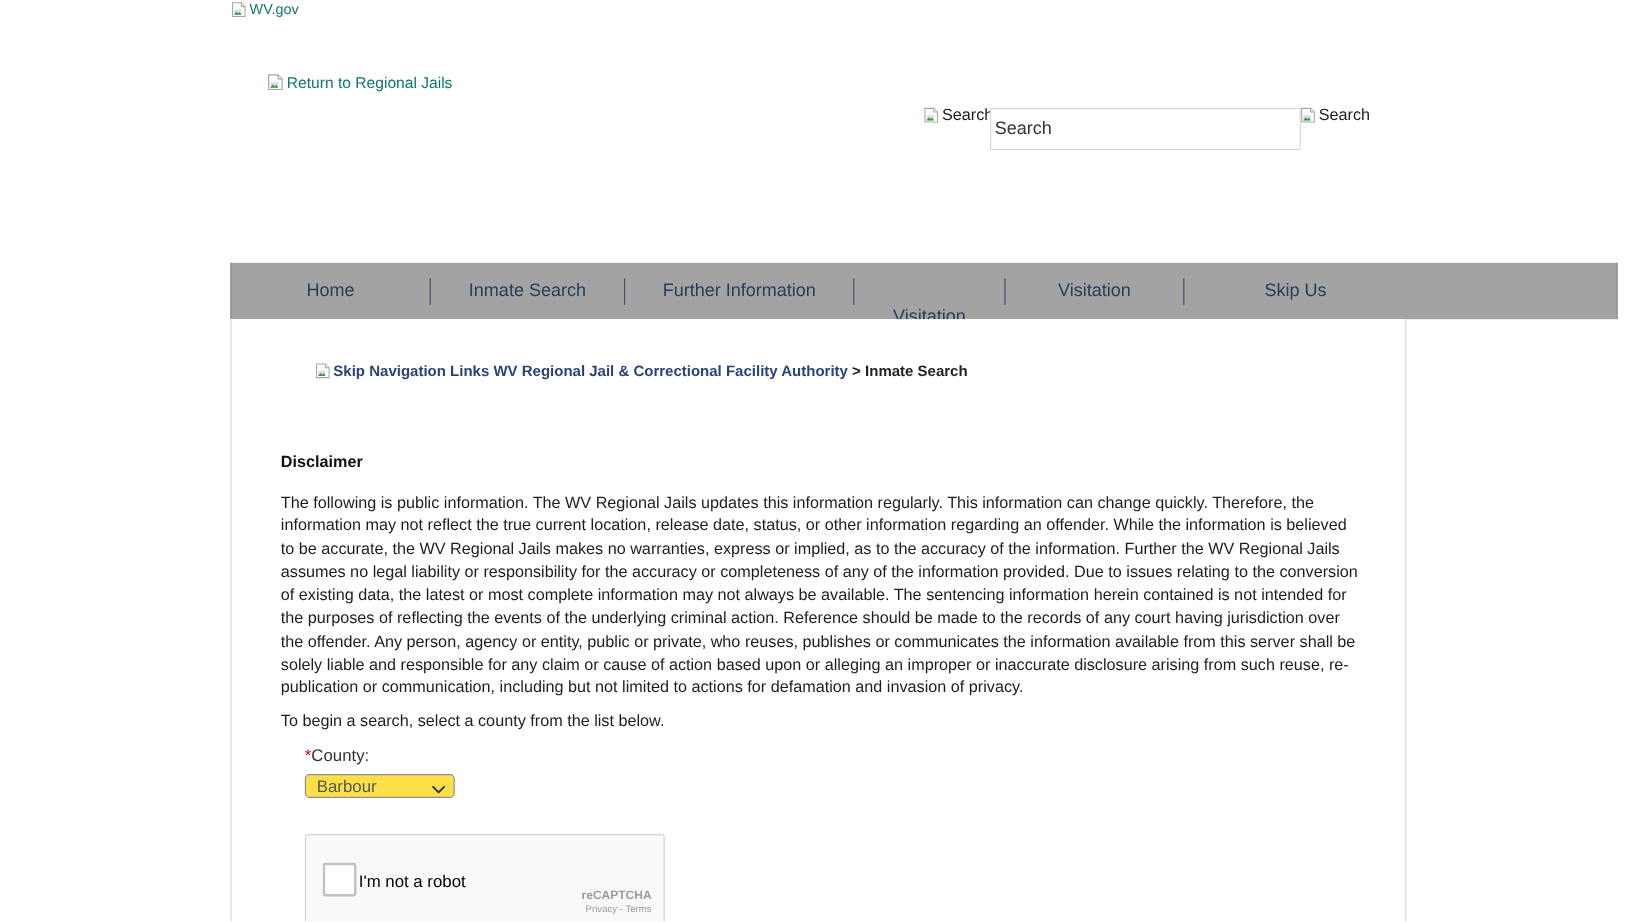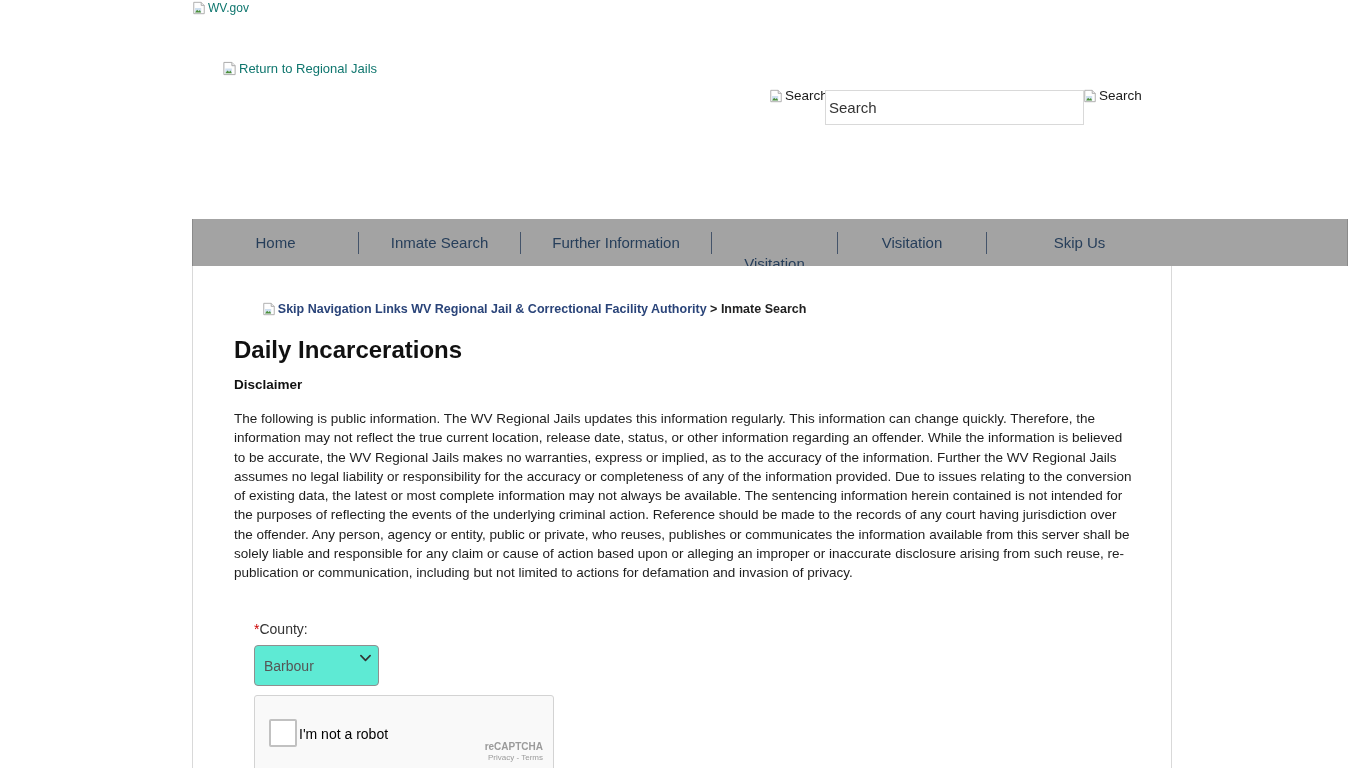--- a/index.html
+++ b/index.html
@@ -52,21 +52,21 @@
   .disclaimer-heading{position:absolute;left:41px;top:111px;font-size:13.5px;font-weight:bold;color:#111;}
   .disclaimer-text{position:absolute;left:41px;top:143px;width:903px;font-size:13.5px;line-height:19.3px;color:#1d1d1d;}
   .instruction{position:absolute;left:41px;top:327px;font-size:13.5px;color:#1d1d1d;}
 
   .county-label{position:absolute;left:61px;top:355px;font-size:14px;color:#333;}
   .required-marker{color:#cc0000;}
 
   .select-wrap{position:absolute;left:61px;top:379px;width:125px;height:28px;}
   .county-select{
     appearance:none;-webkit-appearance:none;-moz-appearance:none;
-    width:100%;height:41px;border:1px solid #8f8f8f;border-radius:4px;background:#5eead4;
+    width:100%;height:20px;border:1px solid #8f8f8f;border-radius:4px;background:#fde047;
     color:#555;font-size:14px;padding:0 24px 0 9px;font-family:"Liberation Sans",sans-serif;outline:none;cursor:pointer;
   }
   .select-chevron{position:absolute;right:8px;top:9px;pointer-events:none;line-height:0;}
 
   .recaptcha{
     position:absolute;left:61px;top:429px;width:300px;height:76px;box-sizing:border-box;
     background:#f9f9f9;border:1px solid #d3d3d3;border-radius:3px;
   }
   .recaptcha-checkbox{
     position:absolute;left:14px;top:23px;width:24px;height:24px;
@@ -165,26 +165,26 @@
       <span style="line-height:0;margin-right:2px;">
         <svg viewBox="0 0 16 16" width="14" height="14" aria-hidden="true">
           <path d="M2 1.5h8.5L14 5v9.5H2z" fill="#fefefe" stroke="#a6a6a6"></path>
           <path d="M10.5 1.5V5H14" fill="#eee" stroke="#a6a6a6"></path>
           <rect x="3.5" y="8" width="7" height="5" fill="#cfe0f0"></rect>
           <path d="M3.5 13l2.3-3 1.8 1.8 1.4-1.6 1.5 2.8z" fill="#4d8f3a"></path>
         </svg>
       </span><a class="crumb-link">Skip Navigation Links</a><span> </span><a class="crumb-link">WV Regional Jail &amp; Correctional Facility Authority</a><span> </span><span class="crumb-sep">&gt;</span><span> </span><span class="crumb-current">Inmate Search</span>
     </div>
 
-    <h1 class="page-title">Daily Incarcerations</h1>
 
     <div class="disclaimer-heading">Disclaimer</div>
 
     <div class="disclaimer-text">The following is public information. The WV Regional Jails updates this information regularly. This information can change quickly. Therefore, the information may not reflect the true current location, release date, status, or other information regarding an offender. While the information is believed to be accurate, the WV Regional Jails makes no warranties, express or implied, as to the accuracy of the information. Further the WV Regional Jails assumes no legal liability or responsibility for the accuracy or completeness of any of the information provided. Due to issues relating to the conversion of existing data, the latest or most complete information may not always be available. The sentencing information herein contained is not intended for the purposes of reflecting the events of the underlying criminal action. Reference should be made to the records of any court having jurisdiction over the offender. Any person, agency or entity, public or private, who reuses, publishes or communicates the information available from this server shall be solely liable and responsible for any claim or cause of action based upon or alleging an improper or inaccurate disclosure arising from such reuse, re-publication or communication, including but not limited to actions for defamation and invasion of privacy.</div>
 
+    <div class="instruction">To begin a search, select a county from the list below.</div>
 
     <div class="county-label">
       <span class="required-marker">*</span><span>County:</span>
     </div>
 
     <div class="select-wrap">
       <select class="county-select">
         <option>Barbour</option>
       </select>
       <span class="select-chevron">

